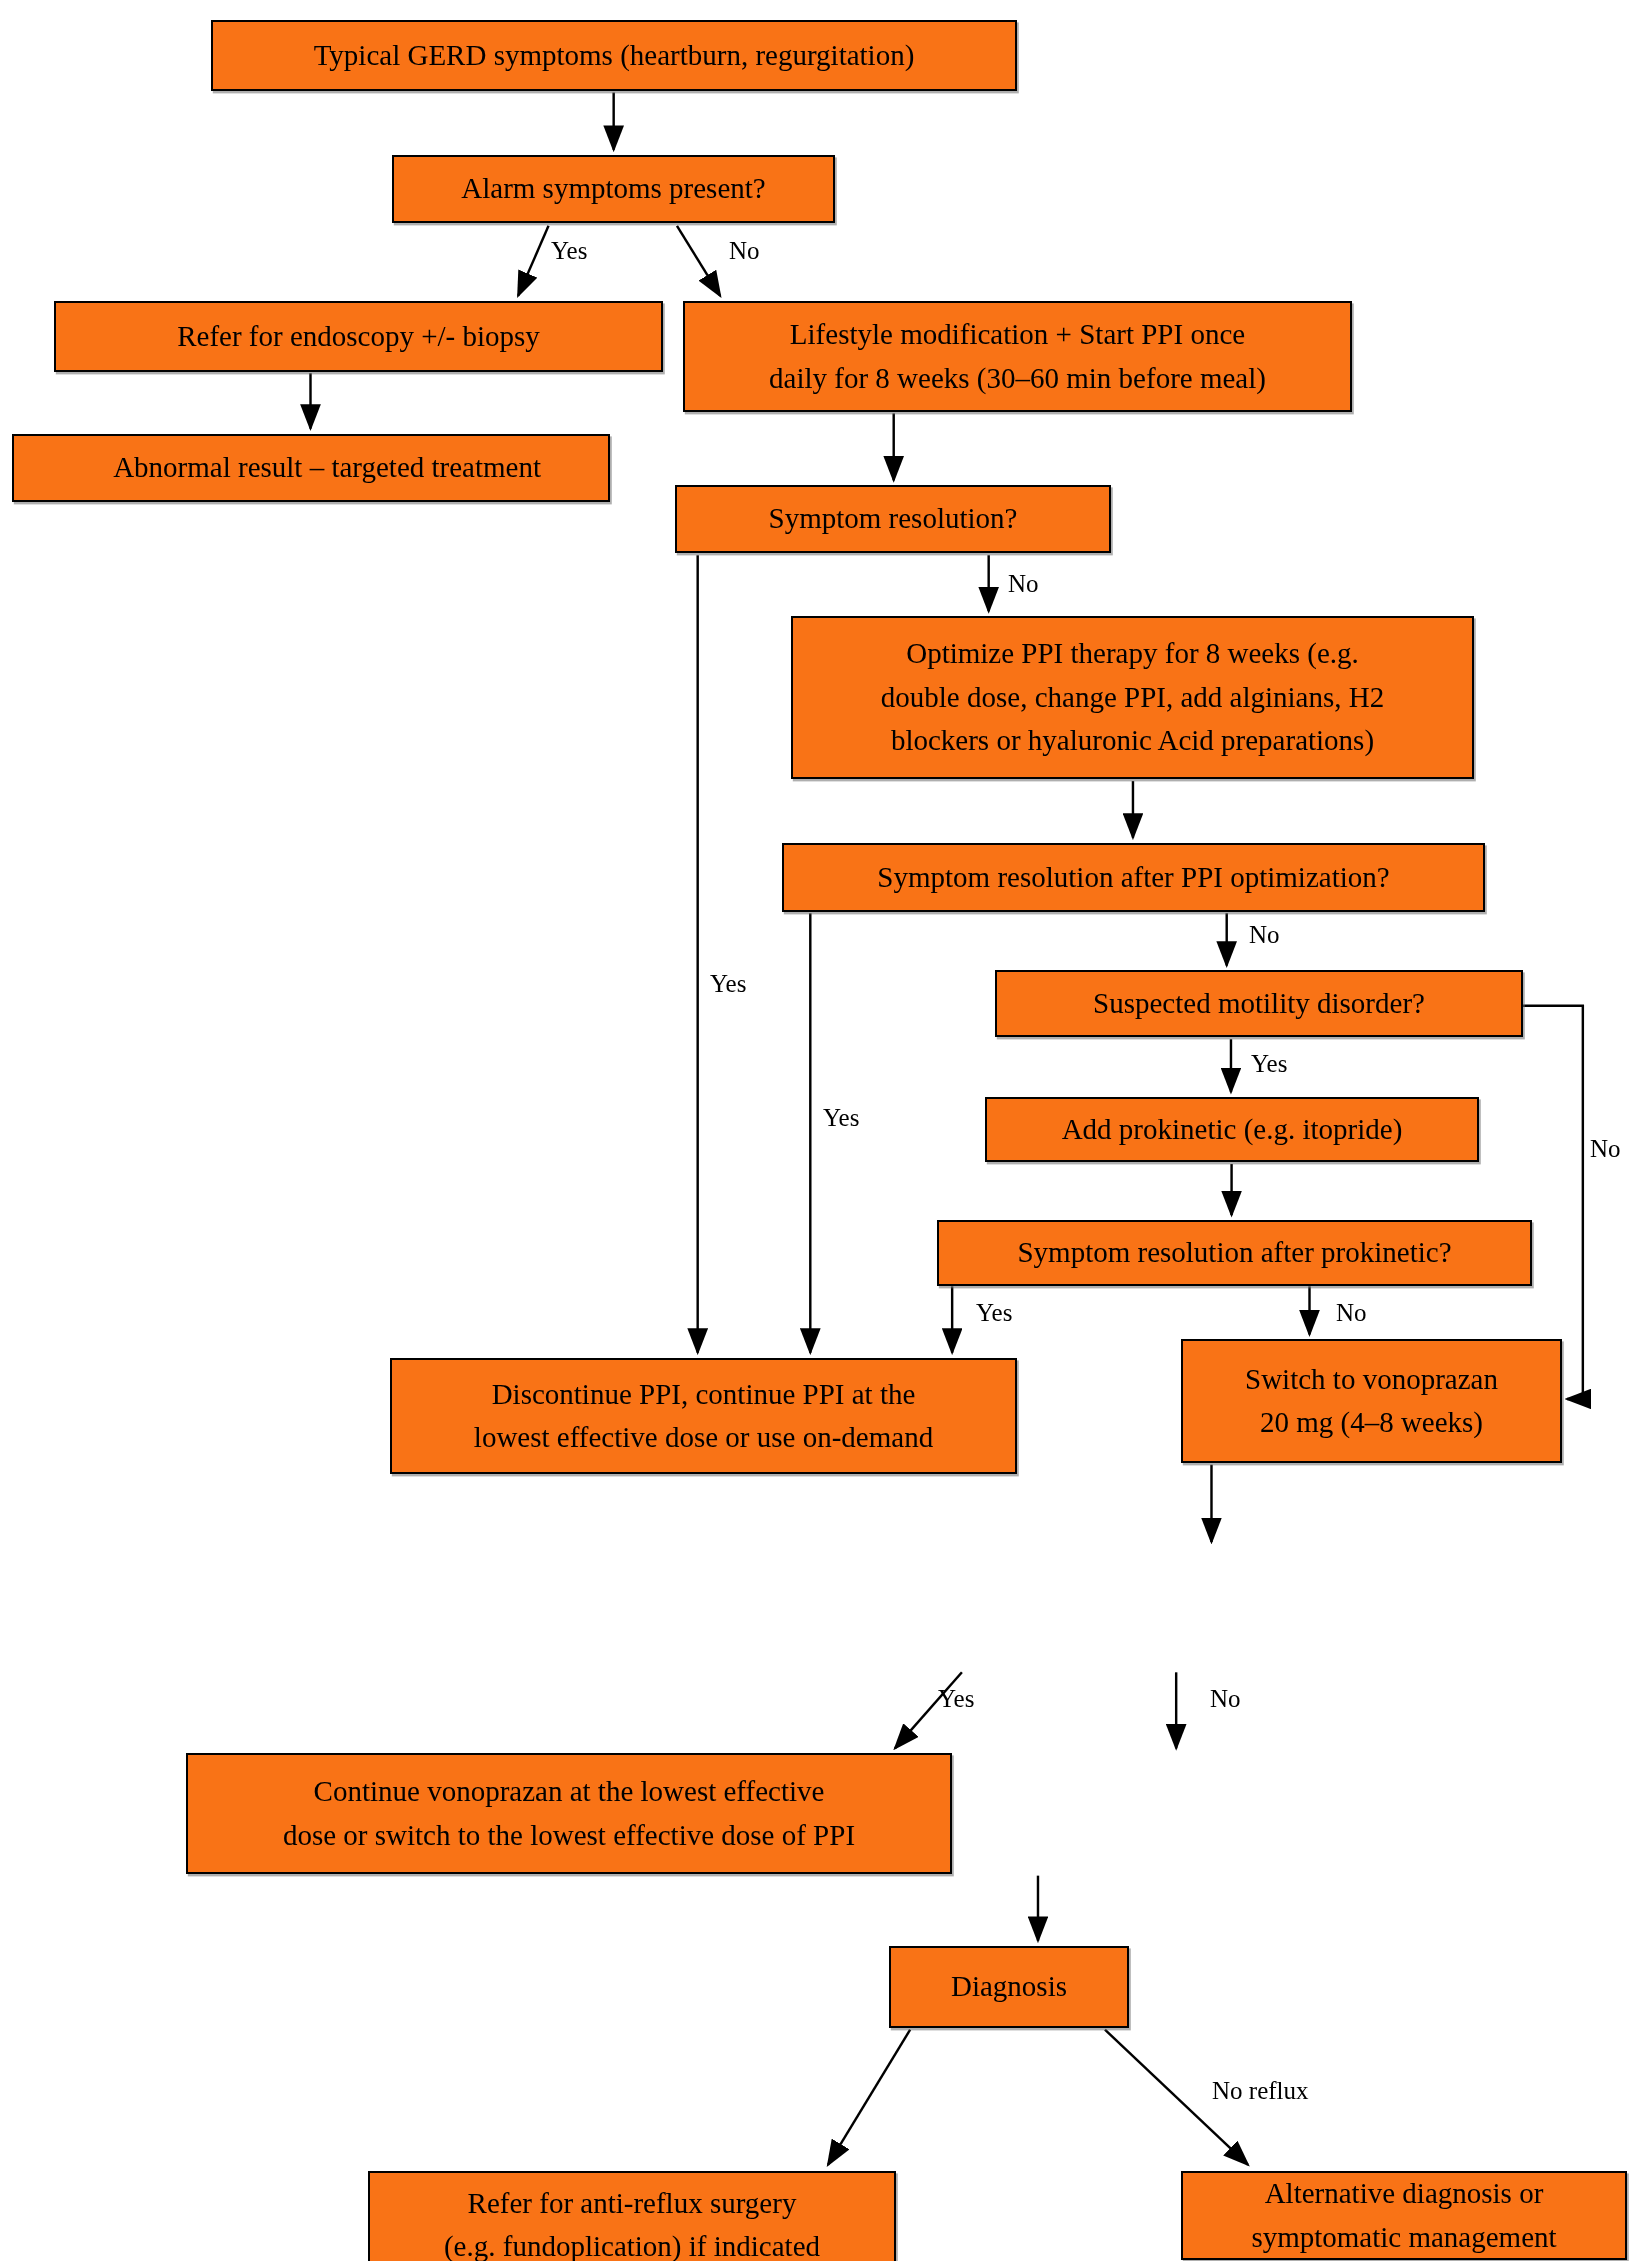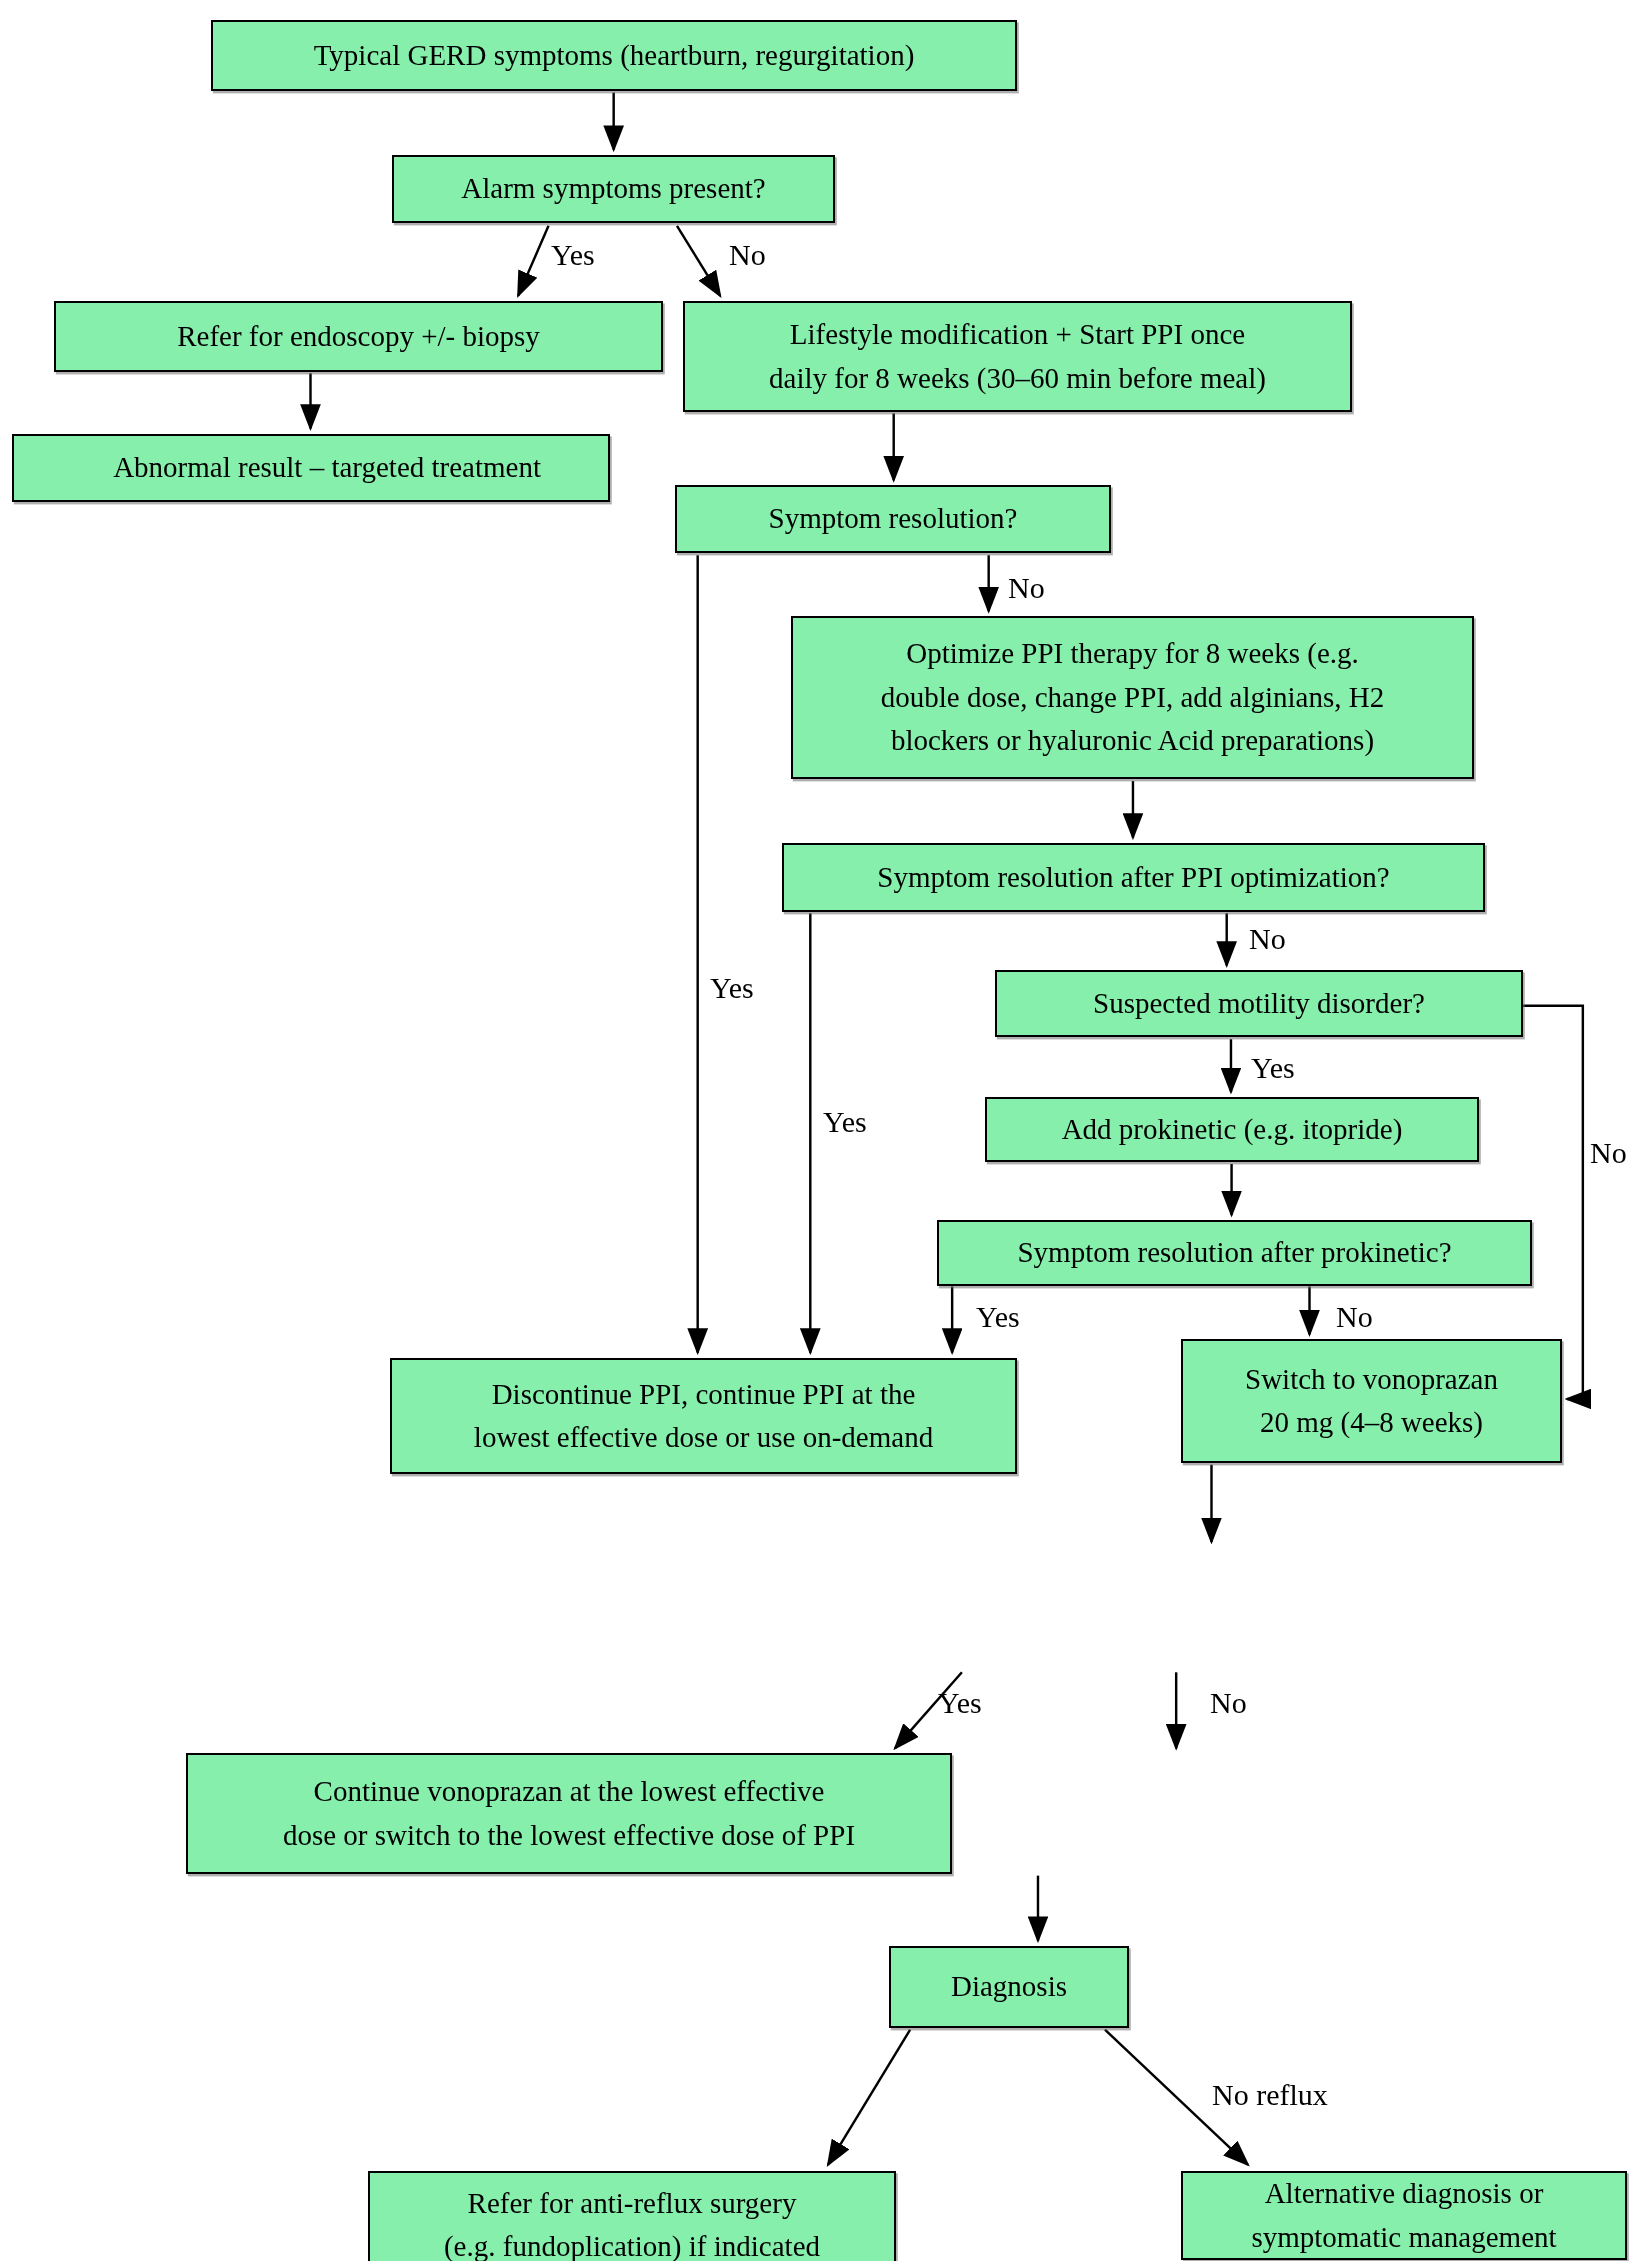--- a/index.html
+++ b/index.html
@@ -14,34 +14,34 @@
   }
   .edges{
     position:absolute;
     left:0;top:0;
     width:1634px;height:2261px;
   }
   .node{
     position:absolute;
     box-sizing:border-box;
     border:2.4px solid #000000;
-    background:#86efac;
+    background:#f97316;
     box-shadow:1.8px 2.4px 0 rgba(110,110,110,0.55);
     display:flex;
     align-items:center;
     justify-content:center;
     text-align:center;
     font-size:29px;
     line-height:1.5;
     white-space:pre-line;
     padding:0 11px;
   }
   .elabel{
     position:absolute;
-    font-size:30px;
+    font-size:25px;
     line-height:1.6;
     white-space:pre-line;
   }
   .elabel.center{ text-align:center; }
 </style>
 </head>
 <body>
 
 <div class="canvas">
 

